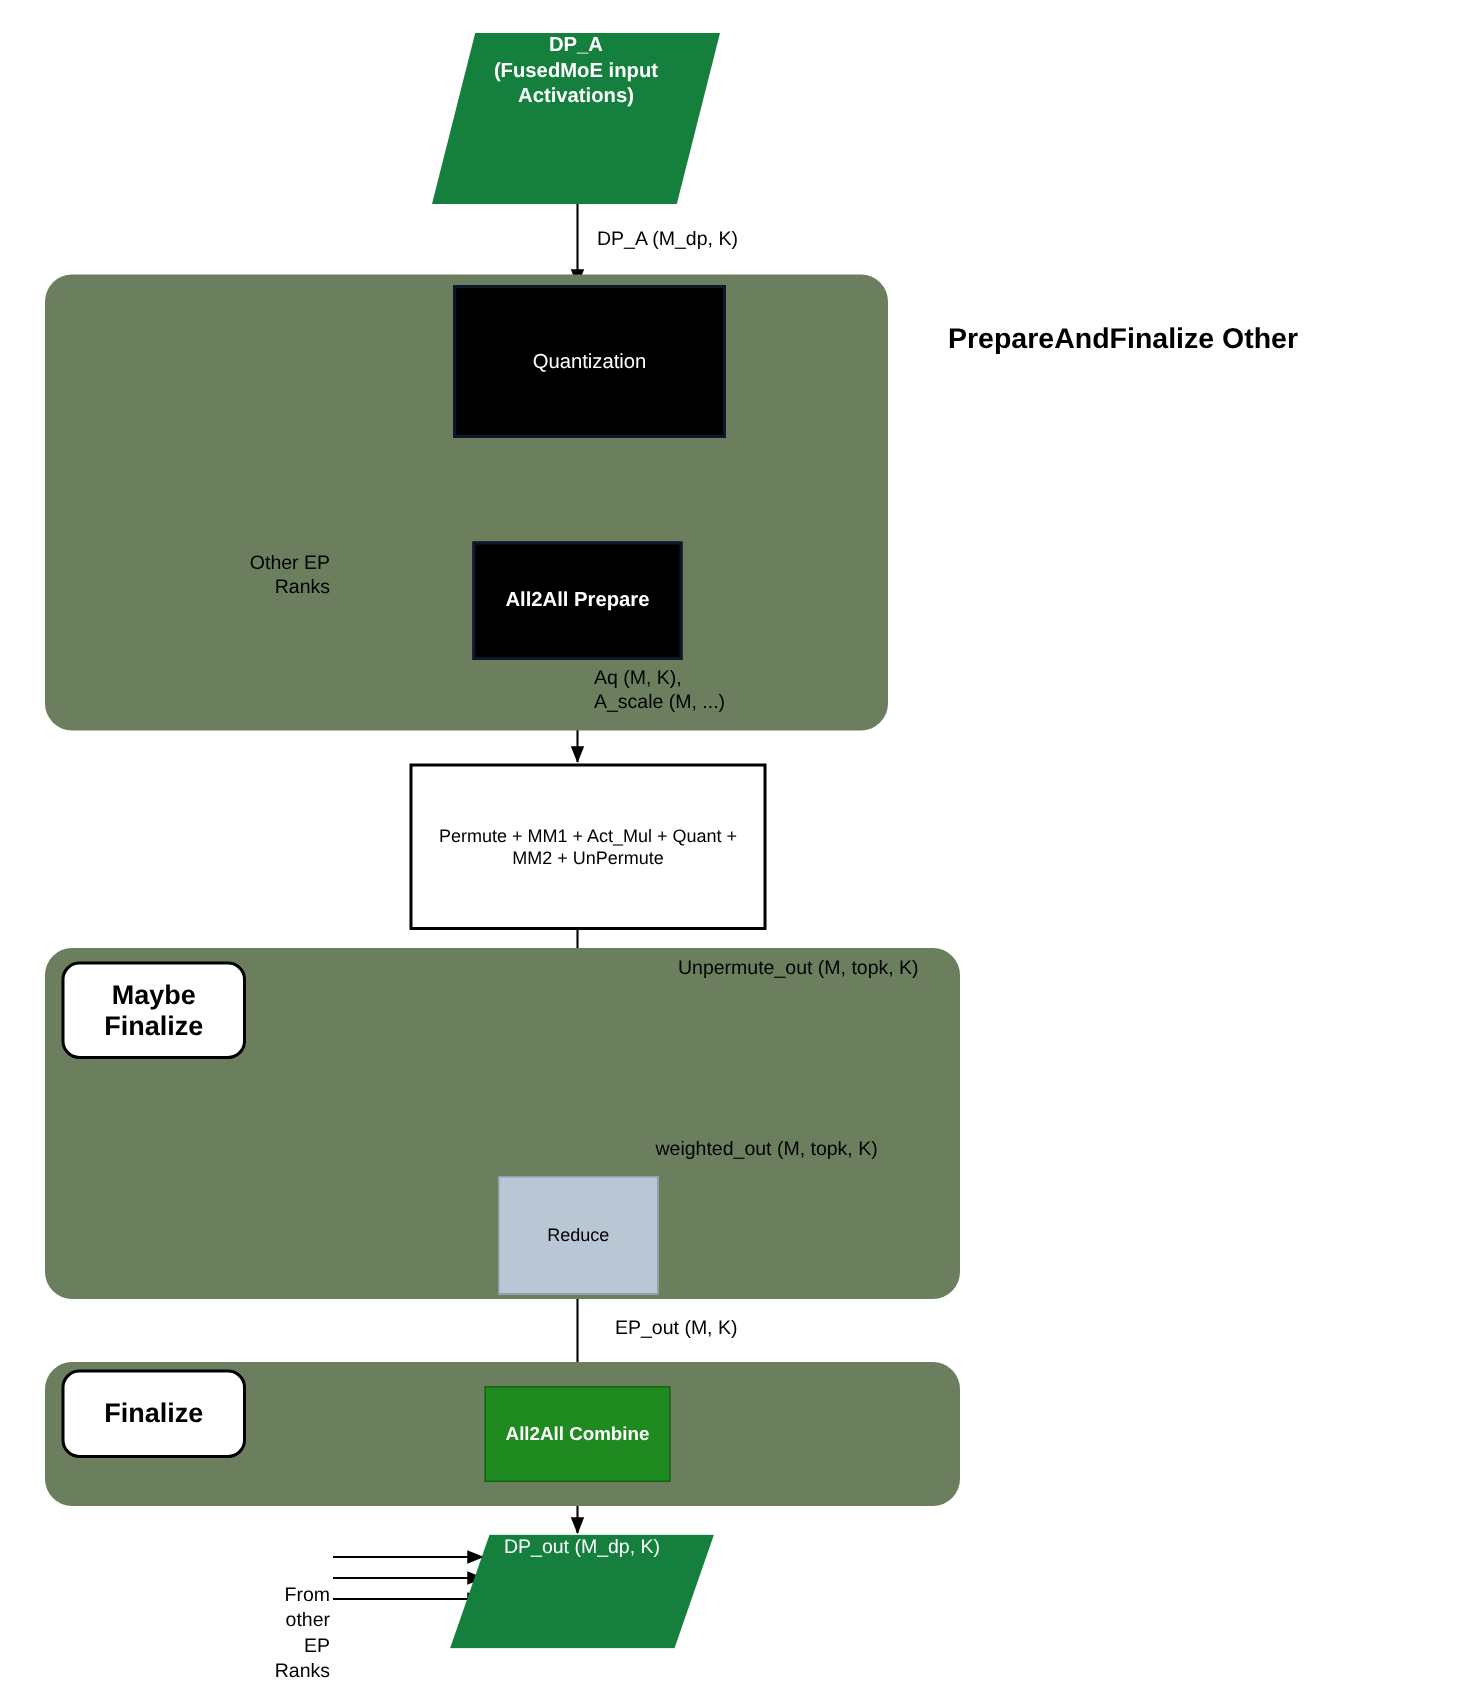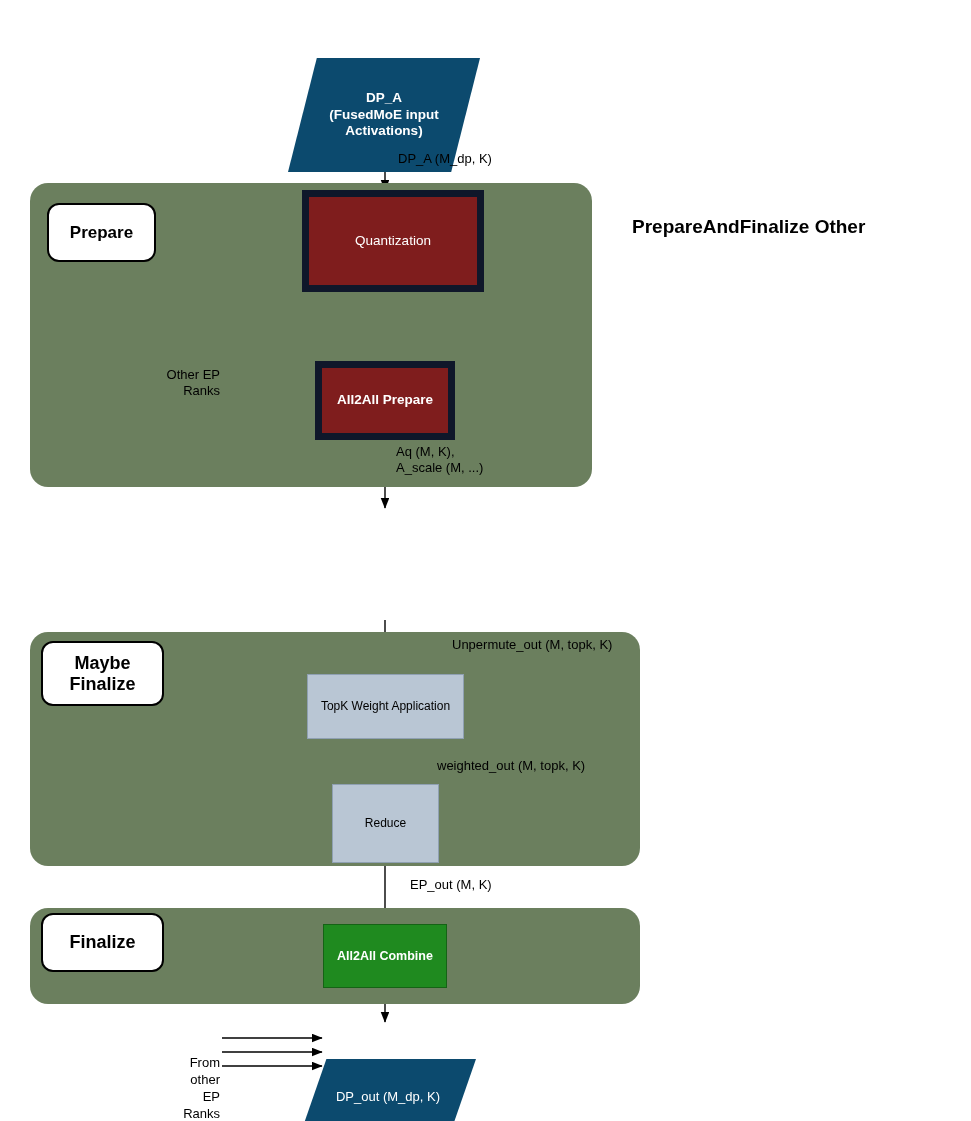--- a/index.html
+++ b/index.html
@@ -43,52 +43,50 @@
   .proc-box {
     display: flex;
     align-items: center;
     justify-content: center;
     text-align: center;
     color: #ffffff;
     line-height: 1.2;
     box-sizing: border-box;
   }
   .proc-green {
-    background: #7f1d1d;
-    border: 7px solid #0f172a;
+    background: #000000;
+    border: 2px solid #0f172a;
   }
   .proc-darkgreen {
     background: #1f8a1f;
     border: 1px solid #156315;
     font-weight: bold;
   }
   .proc-blue {
     background: #b9c6d4;
     border: 1px solid #8fa0b2;
     color: #000000;
   }
   .proc-white {
     background: #ffffff;
     border: 2px solid #000000;
     color: #000000;
   }
 
   
   .para {
     position: absolute;
-    background: #0c4a6e;
+    background: #15803d;
     color: #ffffff;
     display: flex;
-    align-items: center;
     justify-content: center;
     text-align: center;
     line-height: 1.25;
     font-weight: bold;
     clip-path: polygon(15% 0%, 100% 0%, 85% 100%, 0% 100%);
-    margin-top: 36px;
   }
   .para.normal { font-weight: normal; }
 
   
   .edge-label {
     position: absolute;
     font-size: 13px;
     color: #000000;
     line-height: 1.25;
     white-space: pre;
@@ -148,42 +146,40 @@
 
   <div class="title-text" style="left:632px; top:216px;">PrepareAndFinalize Other</div>
 
   <div class="para abs" style="left:288px; top:22px; width:192px; height:114px; font-size:13.5px;">
     <span style="white-space:pre-line;">DP_A
 (FusedMoE input
 Activations)</span>
   </div>
 
   <div class="group-box abs" style="left:30px; top:183px; width:562px; height:304px;"></div>
-  <div class="group-label abs" style="left:47px; top:203px; width:105px; height:55px; font-size:17px;">
-    <span>Prepare</span>
-  </div>
 
   <div class="proc-box proc-green abs" style="left:302px; top:190px; width:182px; height:102px; font-size:13.5px;">
     <span>Quantization</span>
   </div>
 
   <div class="proc-box proc-green abs" style="left:315px; top:361px; width:140px; height:79px; font-size:13.5px; font-weight:bold;">
     <span>All2All Prepare</span>
   </div>
 
+  <div class="proc-box proc-white abs" style="left:273px; top:509px; width:238px; height:111px; font-size:12px; padding:0 8px;">
+    <span style="white-space:pre-line;">Permute + MM1 + Act_Mul + Quant +
+MM2 + UnPermute</span>
+  </div>
 
   <div class="group-box abs" style="left:30px; top:632px; width:610px; height:234px;"></div>
   <div class="group-label abs" style="left:41px; top:641px; width:119px; height:61px; font-size:18px;">
     <span style="white-space:pre-line;">Maybe
 Finalize</span>
   </div>
 
-  <div class="proc-box proc-blue abs" style="left:307px; top:674px; width:157px; height:65px; font-size:12px;">
-    <span>TopK Weight Application</span>
-  </div>
 
   <div class="proc-box proc-blue abs" style="left:332px; top:784px; width:107px; height:79px; font-size:12px;">
     <span>Reduce</span>
   </div>
 
   <div class="group-box abs" style="left:30px; top:908px; width:610px; height:96px;"></div>
   <div class="group-label abs" style="left:41px; top:913px; width:119px; height:55px; font-size:18px;">
     <span>Finalize</span>
   </div>
 

